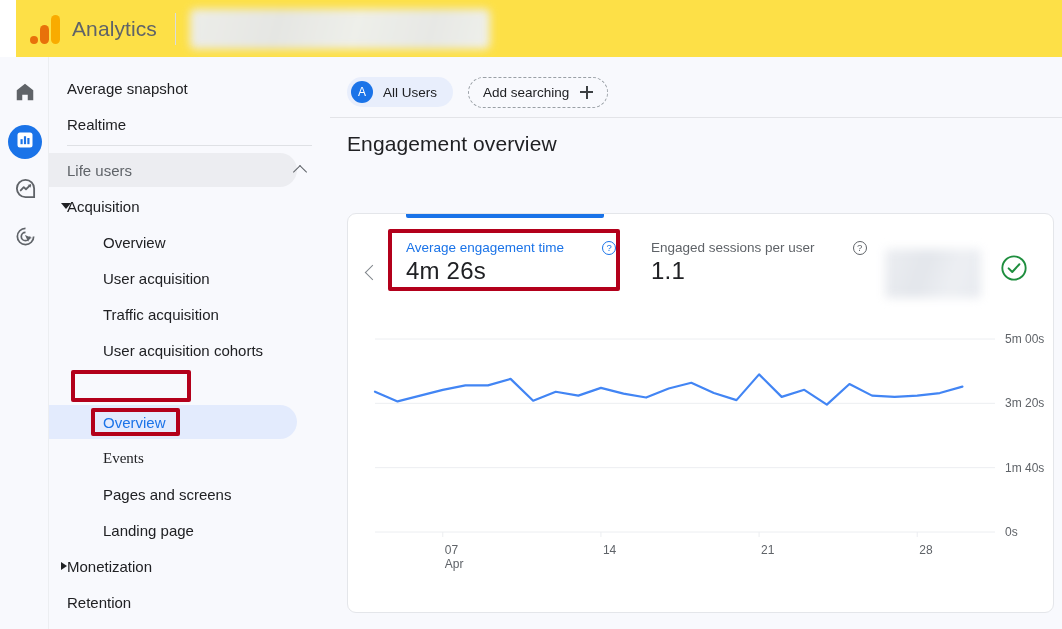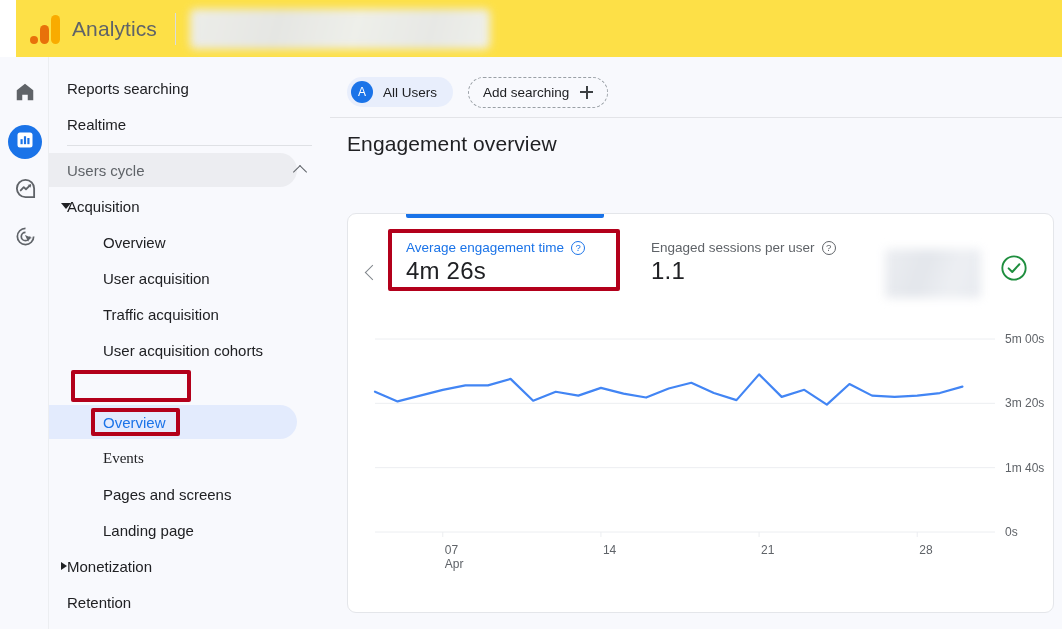--- a/index.html
+++ b/index.html
@@ -239,20 +239,21 @@
     border-top: 1.7px solid #80868b;
     transform: rotate(-45deg);
   }
   .metric-tab {
     position: absolute; top: 26px;
   }
   .metric-tab .m-label {
     font-size: 13.5px;
     display: flex; align-items: flex-end;
     white-space: nowrap;
+    gap: 31px;
   }
   .metric-tab .m-value {
     margin-top: 2px;
     font-size: 24px; color: #202124;
     letter-spacing: .2px;
   }
   .metric-tab.active .m-label { color: #1a73e8; }
   .metric-tab.inactive .m-label { color: #5f6368; }
   .help-icon {
     margin-left: 7px;
@@ -349,32 +350,32 @@
         <path fill="none" stroke="#5f6368" stroke-width="1.8" d="M16.4 12A4.4 4.4 0 1 1 12 7.6"></path>
         <path fill="#5f6368" d="M11.4 10.4l7.4 3.1-3.1.9-.9 3.1z"></path>
       </svg>
     </span>
   </div>
 </div>
 
 <div id="sidebar">
 
   <div class="nav-item lvl0" style="position:absolute;left:0;top:13px;width:281px;">
-    <span class="txt">Reports searching</span>
+    <span class="txt">Average snapshot</span>
   </div>
 
   <div class="nav-item lvl0" style="position:absolute;left:0;top:49px;width:281px;">
     <span class="txt">Realtime</span>
   </div>
 
   <div id="nav-divider"></div>
 
   <div class="nav-item group" style="position:absolute;left:0;top:95px;width:281px;">
     <div class="nav-pill grey"></div>
-    <span class="txt">Users cycle</span>
+    <span class="txt">Life users</span>
     <span class="chev-up"></span>
   </div>
 
   <div class="nav-item lvl0" style="position:absolute;left:0;top:131px;width:281px;">
     <span class="caret down"></span>
     <span class="txt">Acquisition</span>
   </div>
 
   <div class="nav-item lvl1" style="position:absolute;left:0;top:167px;width:281px;">
     <span class="txt">Overview</span>

